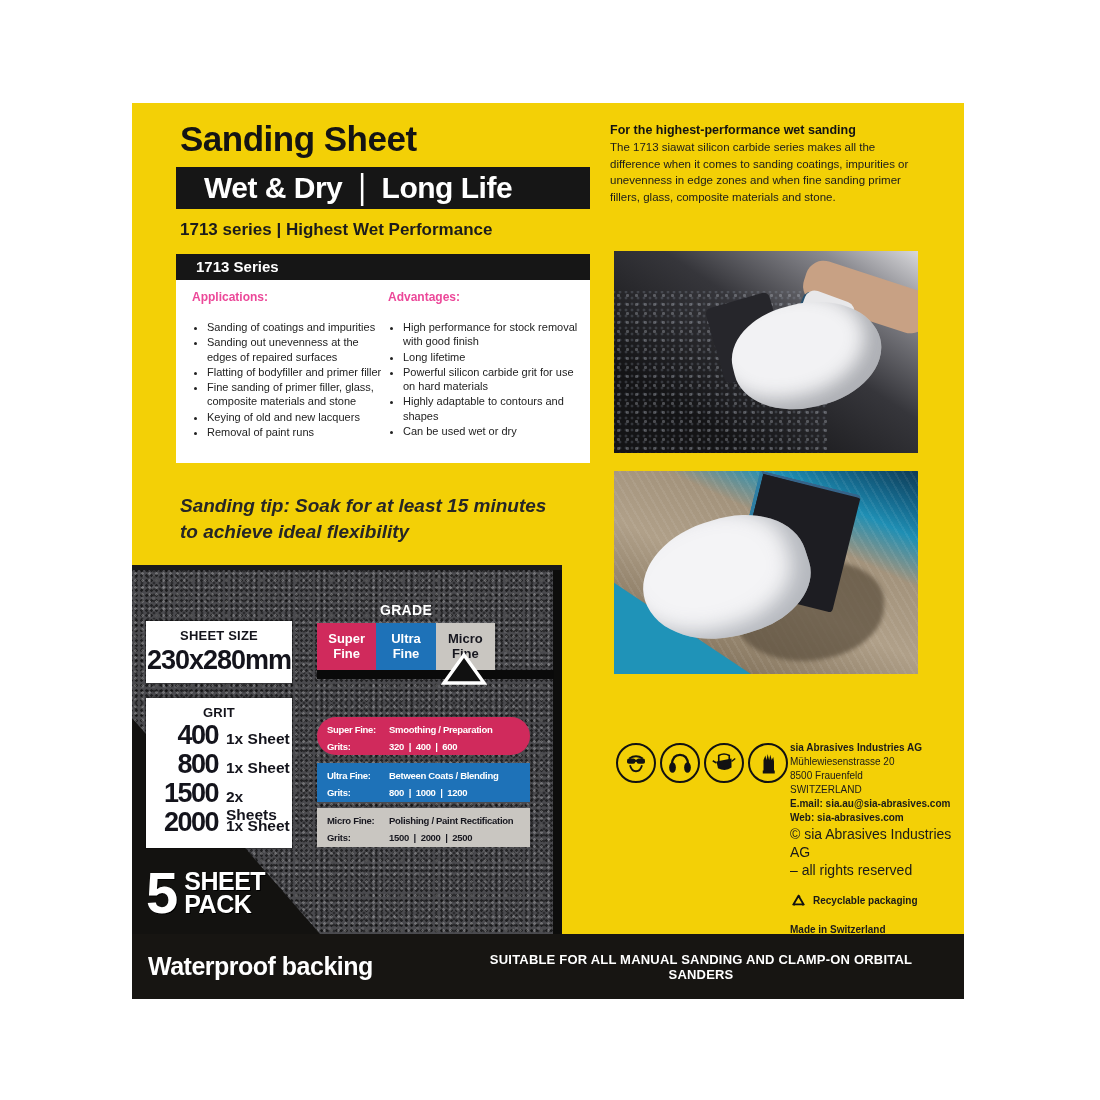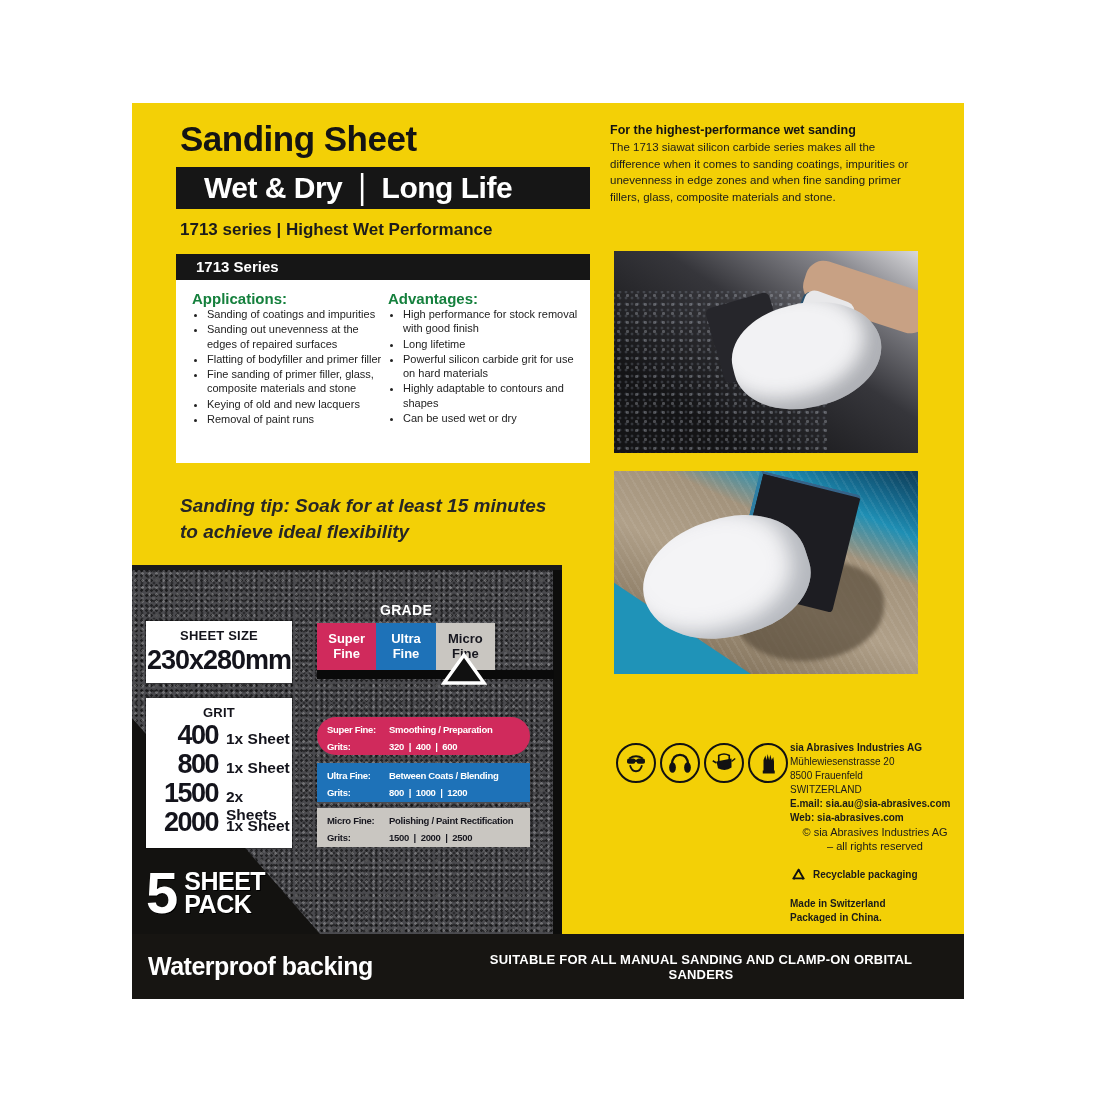--- a/index.html
+++ b/index.html
@@ -14,21 +14,21 @@
   #title{left:48px;top:16px;font-size:35px;font-weight:800;letter-spacing:-0.5px;color:#141414;}
   #banner{left:44px;top:64px;width:414px;height:42px;background:#161616;color:#fff;
           display:flex;align-items:center;padding-left:28px;box-sizing:border-box;
           font-size:30px;font-weight:800;letter-spacing:-0.5px;}
   #banner .pipe{font-weight:400;margin:0 16px;transform:scaleY(1.15);}
   #subtitle{left:48px;top:117px;font-size:17px;font-weight:700;color:#1c1c1c;}
   #series-bar{left:44px;top:151px;width:414px;height:26px;background:#161616;color:#fff;
               font-size:15px;font-weight:700;line-height:26px;padding-left:20px;box-sizing:border-box;}
   #info-panel{left:44px;top:177px;width:414px;height:183px;background:#ffffff;box-sizing:border-box;
               padding:10px 10px 0 16px;}
-  .col-head{font-size:15px;font-weight:800;color:#15803d;margin-bottom:0;}
+  .col-head{font-size:12px;font-weight:800;color:#ec4899;margin-bottom:16px;}
   .blist{margin:0;padding-left:15px;font-size:11px;line-height:1.3;color:#222;font-weight:500;}
   .blist li{margin-bottom:1px;}
   #apps-col{position:absolute;left:16px;top:10px;width:190px;}
   #advs-col{position:absolute;left:212px;top:10px;width:190px;}
   #sanding-tip{left:48px;top:390px;width:380px;font-size:19px;font-weight:800;font-style:italic;
                line-height:1.35;color:#262626;}
 
   
   #grit-panel{left:0;top:462px;width:430px;height:369px;background-color:#4a4a4e;border-top:5px solid #1a1a1a;
     background-image:
@@ -114,21 +114,21 @@
                  border-radius:50% 50% 44% 56%;transform:rotate(-18deg);
                  box-shadow:inset -16px -12px 20px rgba(120,125,135,0.5);}
 
   #safety-icons{left:484px;top:640px;display:flex;gap:4px;}
   .picto{width:40px;height:40px;border:2.5px solid #121212;border-radius:50%;box-sizing:border-box;
          display:flex;align-items:center;justify-content:center;}
   .picto svg{width:30px;height:30px;}
 
   #contact{left:658px;top:638px;width:170px;font-size:10px;line-height:1.4;color:#1a1a1a;font-weight:500;}
   .c-bold{font-weight:800;}
-  .c-small{font-size:11px;line-height:1.3;text-align:center;}
+  .c-small{font-size:14px;line-height:1.3;}
   #recycle-row{display:flex;align-items:center;gap:6px;margin-top:13px;font-weight:600;}
   #recycle-row svg{width:17px;height:17px;}
   #made{margin-top:13px;font-weight:600;}
 </style>
 </head>
 <body>
 
 <div id="stage">
   <div id="package">
 

